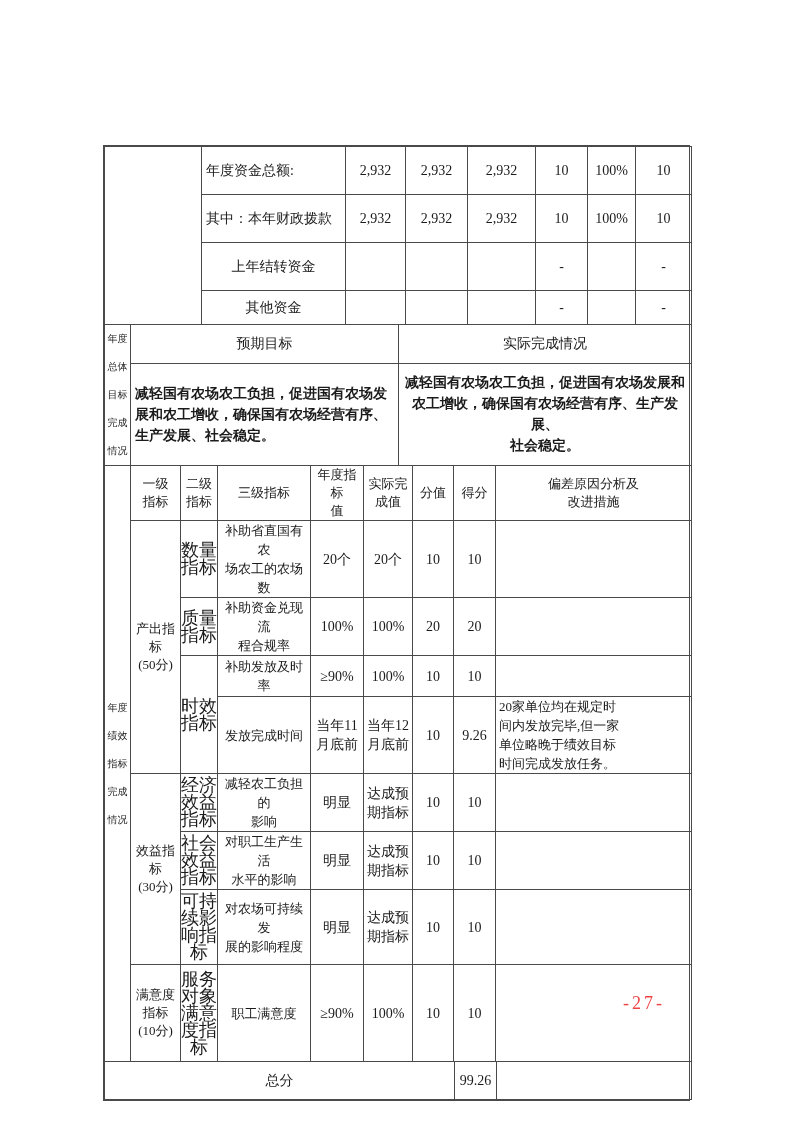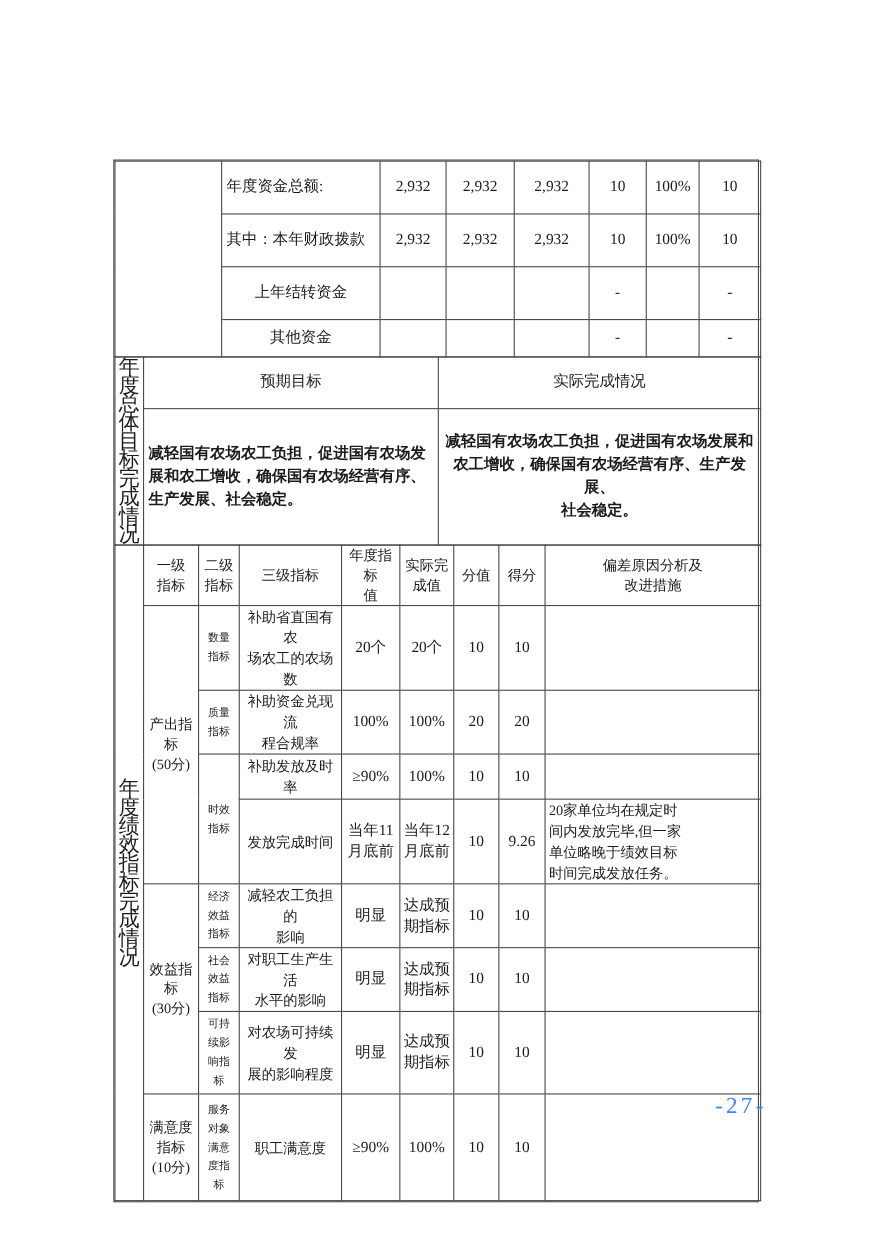--- a/index.html
+++ b/index.html
@@ -19,41 +19,41 @@
   
   .s1 tr{height:48px;}
   .s1 tr.last{height:34px;}
   .s1 td.lab-left{text-align:left;padding-left:4px;}
   
   .s2 tr.hdr{height:32px;}
   .s2 tr.txt{height:64px;font-weight:bold;}
   .s2 td.goal-left{text-align:left;line-height:21px;padding:0 4px;}
   .s2 td.goal-right{text-align:center;line-height:21px;padding:0 2px;}
   
-  td.vlabel{font-size:19px;line-height:17px;padding:0;}
+  td.vlabel{font-size:10px;line-height:28px;padding:0;}
   
   .s3 tr.rh{height:49px;}
   .s3 tr.r0{height:59px;}
   .s3 tr.r1{height:50px;}
   .s3 tr.r2{height:41px;}
   .s3 tr.r3{height:77px;}
   .s3 tr.r4{height:58px;}
   .s3 tr.r5{height:49px;}
   .s3 tr.r6{height:75px;}
   .s3 tr.r7{height:97px;}
   .s3 td.hcell{font-size:13px;line-height:18px;}
   .s3 td.lvl1{font-size:13px;line-height:18px;padding:0;}
-  .s3 td.lvl2{font-size:10px;line-height:17px;padding:0;}
+  .s3 td.lvl2{font-size:18px;line-height:17px;padding:0;}
   .s3 td.lvl3{font-size:13px;line-height:19px;padding:0 1px;margin-top:24px;}
   .s3 td.dev{font-size:13px;line-height:19px;text-align:left;padding:0 3px;}
   
   .s4 tr{height:38px;}
   .pagenum{
-    position:absolute;left:623px;top:993px;width:74px;text-align:right;
-    font-size:21px;letter-spacing:3px;color:#3b82f6;
+    position:absolute;left:623px;top:993px;width:74px;text-align:left;
+    font-size:18px;letter-spacing:3px;color:#ef4444;
   }
 </style>
 </head>
 <body>
 
 <div class="page">
   <div class="sheet">
 
     <table class="s1">
       <colgroup>
@@ -270,17 +270,31 @@
         <td class="lvl3">职工满意度</td>
         <td>≥90%</td>
         <td>100%</td>
         <td>10</td>
         <td>10</td>
         <td class="dev"></td>
       </tr>
     </tbody>
       </table>
 
+    <table class="s4">
+      <colgroup>
+        <col style="width:350px">
+          <col style="width:42px">
+          <col style="width:195px">
+      </colgroup>
+      <tbody>
+          <tr>
+        <td>总分</td>
+        <td>99.26</td>
+        <td></td>
+      </tr>
+    </tbody>
+      </table>
 
   </div>
 
   <div class="pagenum">-27-</div>
 </div>
 
 </body></html>

